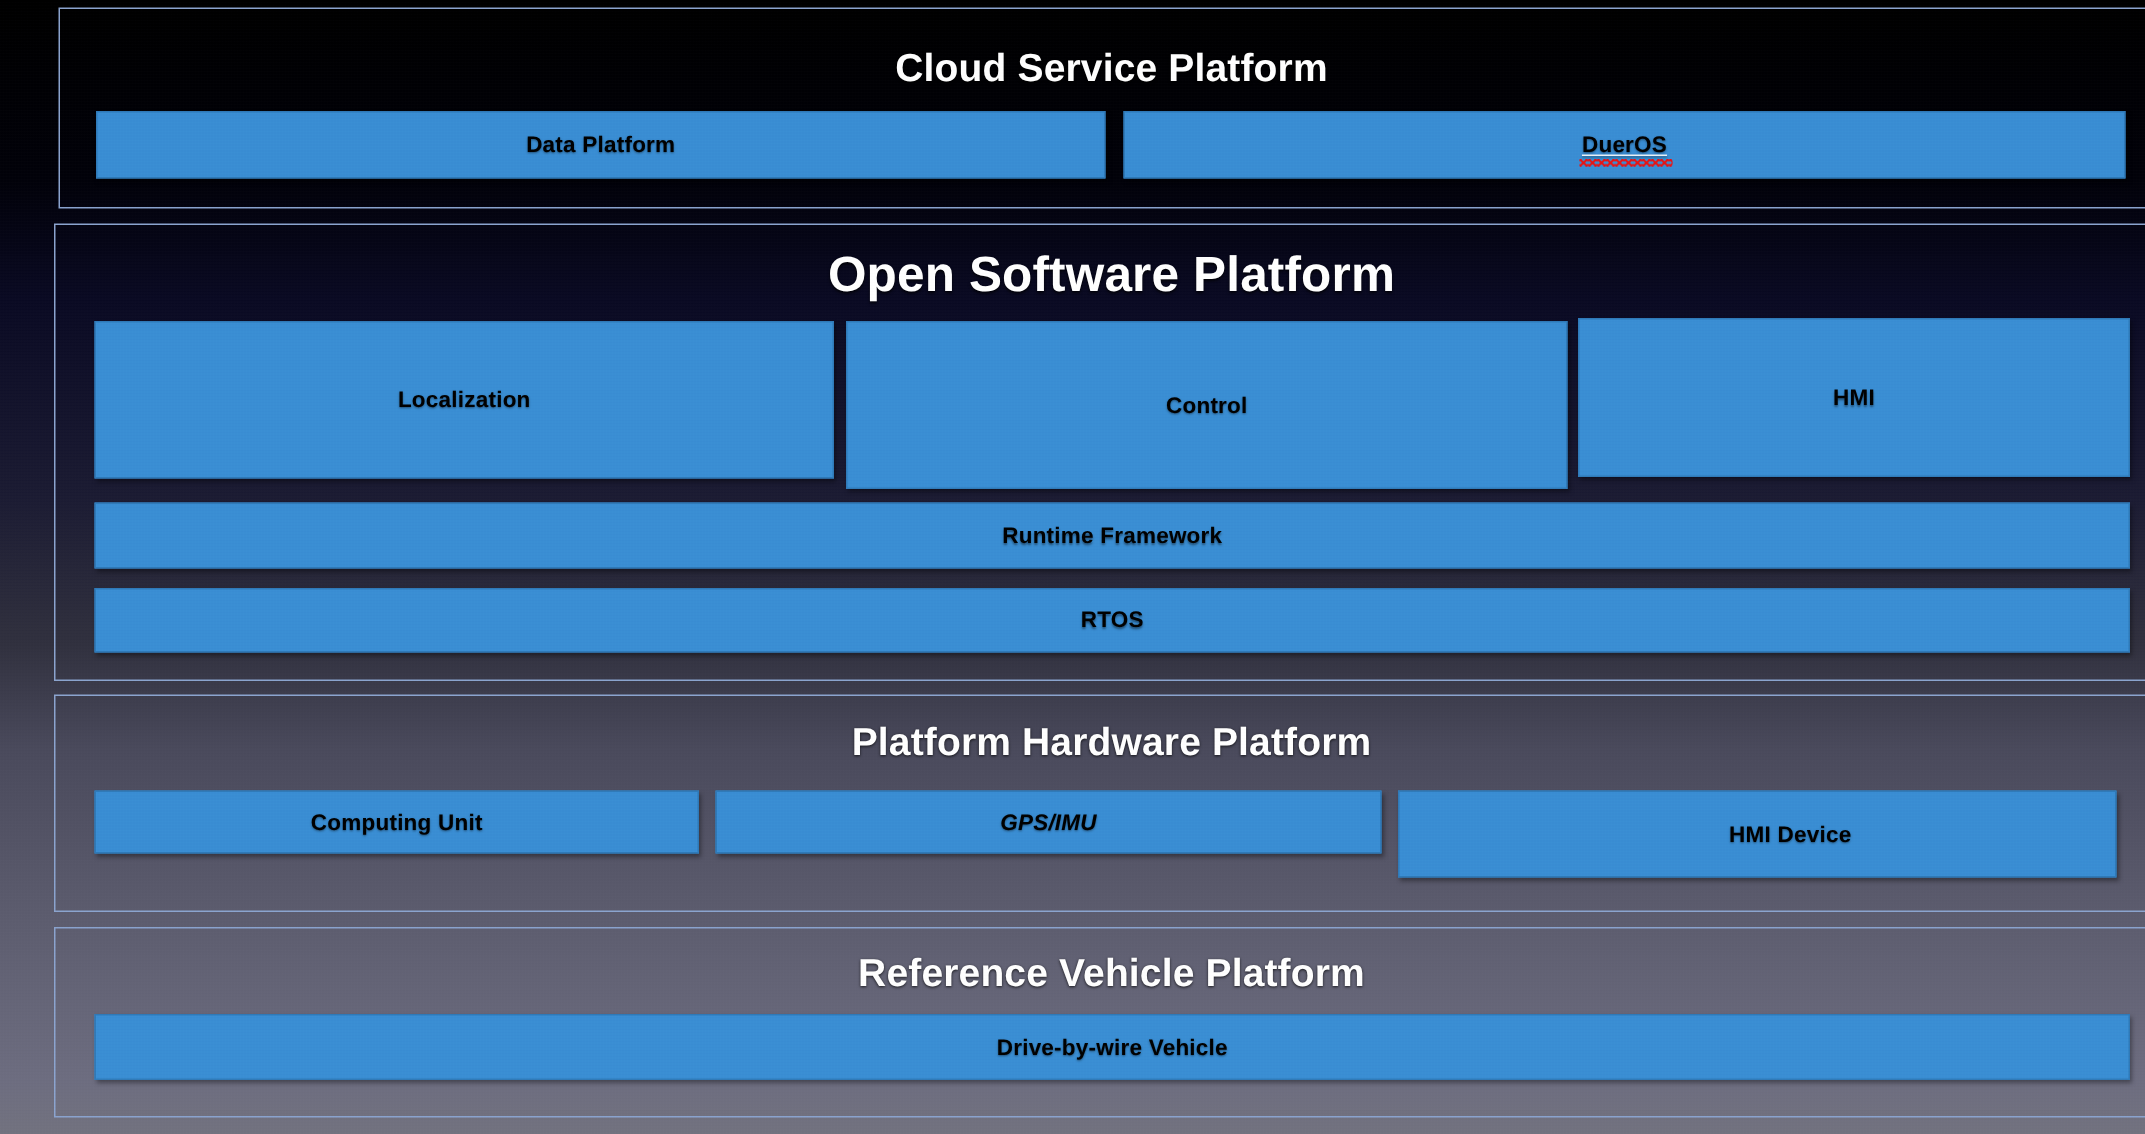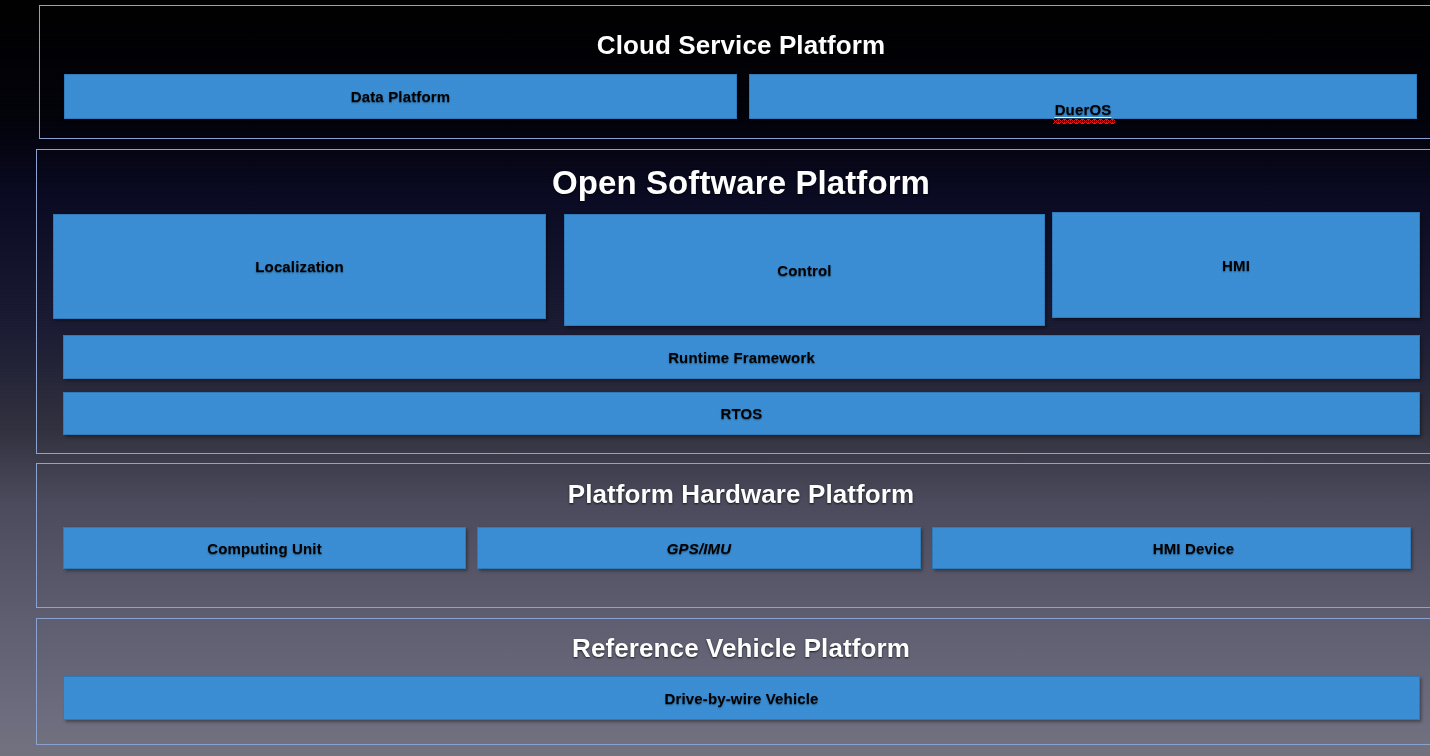--- a/index.html
+++ b/index.html
@@ -101,37 +101,37 @@
         #e81414 0 1.2px, transparent 1.2px 3px),
       repeating-linear-gradient(45deg,
         #e81414 0 1.2px, transparent 1.2px 3px);
     background-size: 6px 5px;
   }
 
   
   #panel-cloud     { left: 13px;  top: 5px;   width: 1404px; height: 134px; }
   #title-cloud     { top: 24px;   font-size: 26px; }
   #box-data-platform { left: 24px;  top: 68px; width: 673px; height: 45px; }
-  #box-dueros        { left: 709px; top: 68px; width: 668px; height: 45px; align-items: flex-end; }
+  #box-dueros        { left: 709px; top: 68px; width: 668px; height: 45px; }
 
   
   #panel-software  { left: 10px;  top: 149px; width: 1410px; height: 305px; }
   #title-software  { top: 14px;   font-size: 33px; }
-  #box-localization { left: 16px;  top: 64px;  width: 493px; height: 105px; }
+  #box-localization { left: 26px;  top: 64px;  width: 493px; height: 105px; }
   #box-control      { left: 527px; top: 64px;  width: 481px; height: 112px; }
   #box-hmi          { left: 1015px;top: 62px;  width: 368px; height: 106px; }
   #box-runtime      { left: 26px;  top: 185px; width: 1357px; height: 44px; }
   #box-rtos         { left: 26px;  top: 242px; width: 1357px; height: 43px; }
 
   
   #panel-hardware  { left: 10px;  top: 463px; width: 1410px; height: 145px; }
   #title-hardware  { top: 15px;   font-size: 26px; }
   #box-computing   { left: 26px;  top: 63px;  width: 403px; height: 42px; }
   #box-gpsimu      { left: 440px; top: 63px;  width: 444px; height: 42px; font-style: italic; }
-  #box-hmidevice   { left: 895px; top: 63px;  width: 479px; height: 42px; padding-left: 44px; }
+  #box-hmidevice   { left: 895px; top: 63px;  width: 479px; height: 58px; padding-left: 44px; }
 
   
   #panel-vehicle   { left: 10px;  top: 618px; width: 1410px; height: 127px; }
   #title-vehicle   { top: 14px;   font-size: 26px; }
   #box-drivebywire { left: 26px;  top: 57px;  width: 1357px; height: 44px; }
 </style>
 </head>
 <body>
 
 <div id="stage">

